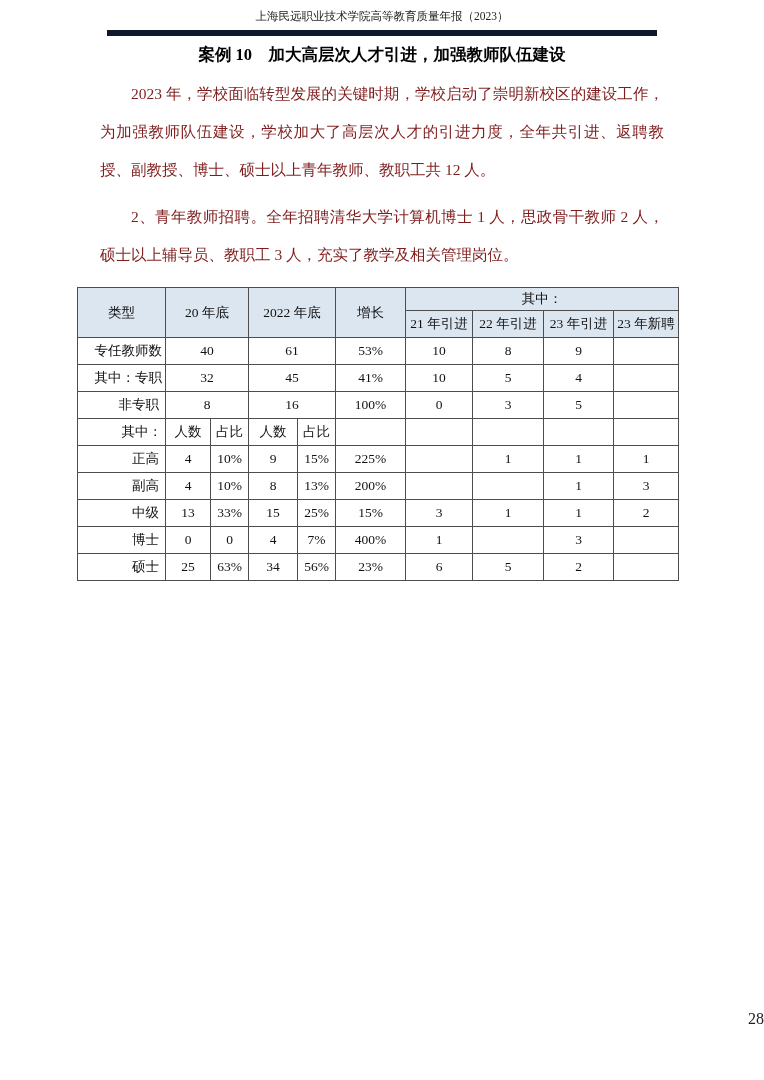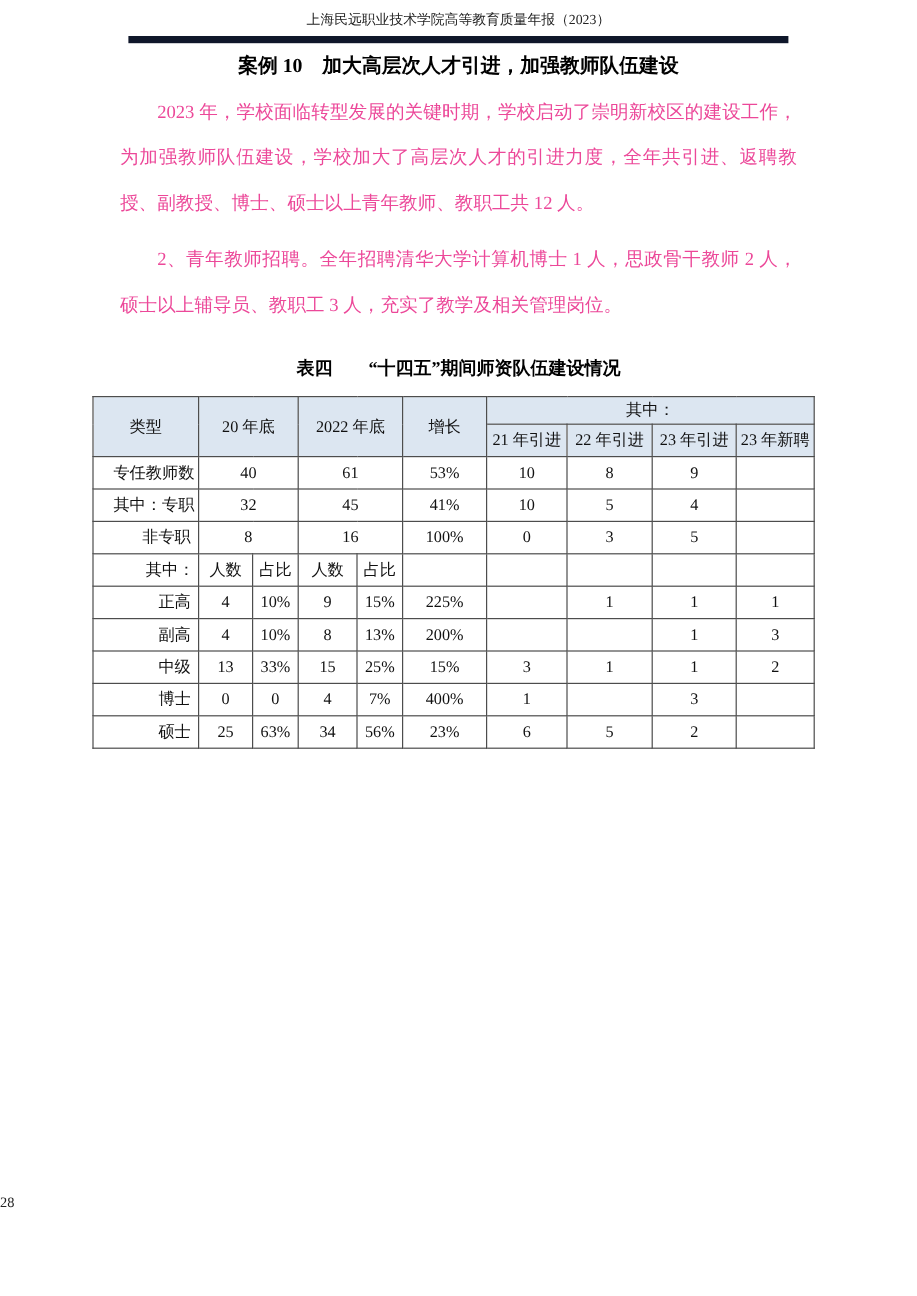--- a/index.html
+++ b/index.html
@@ -28,21 +28,21 @@
     font-size: 16.5px;
     font-weight: bold;
     color: #000;
   }
   .para {
     margin-top: 9px;
     font-size: 15.5px;
     line-height: 38px;
     text-align: justify;
     text-indent: 2em;
-    color: #ec4899;
+    color: #7f1d1d;
   }
   .table-caption {
     margin-top: 24px;
     text-align: center;
     font-size: 15px;
     font-weight: bold;
     color: #000;
   }
   .table-wrap {
     margin-top: 13px;
@@ -66,42 +66,41 @@
     height: 27px;
     overflow: hidden;
     white-space: nowrap;
   }
   table.report tr.hdr1 th { height: 23px; }
   table.report .hdr { background: #dce6f1; }
   table.report td.al { text-align: right; padding-left: 6px; }
   table.report td.ar { text-align: right; padding-right: 6px; }
   .page-footer {
     position: absolute;
-    bottom: 70px;
+    bottom: 52px;
     left: 0; right: 0;
-    text-align: left;
-    font-size: 12px;
+    text-align: right;
+    font-size: 16px;
     color: #222;
   }
 </style>
 </head>
 <body>
 
 <div class="page-header">
   <span>上海民远职业技术学院高等教育质量年报（2023）</span>
 </div>
 
 <div class="content">
 
   <h1 class="doc-title">案例 10　加大高层次人才引进，加强教师队伍建设</h1>
 
   <p class="para">2023 年，学校面临转型发展的关键时期，学校启动了崇明新校区的建设工作，为加强教师队伍建设，学校加大了高层次人才的引进力度，全年共引进、返聘教授、副教授、博士、硕士以上青年教师、教职工共 12 人。</p>
   <p class="para">2、青年教师招聘。全年招聘清华大学计算机博士 1 人，思政骨干教师 2 人，硕士以上辅导员、教职工 3 人，充实了教学及相关管理岗位。</p>
 
-  <div class="table-caption">表四　　“十四五”期间师资队伍建设情况</div>
 
   <div class="table-wrap">
     <table class="report">
       <colgroup>
         <col style="width:88px">
           <col style="width:45px">
           <col style="width:38px">
         <col style="width:49px">
           <col style="width:38px">
           <col style="width:70px">

